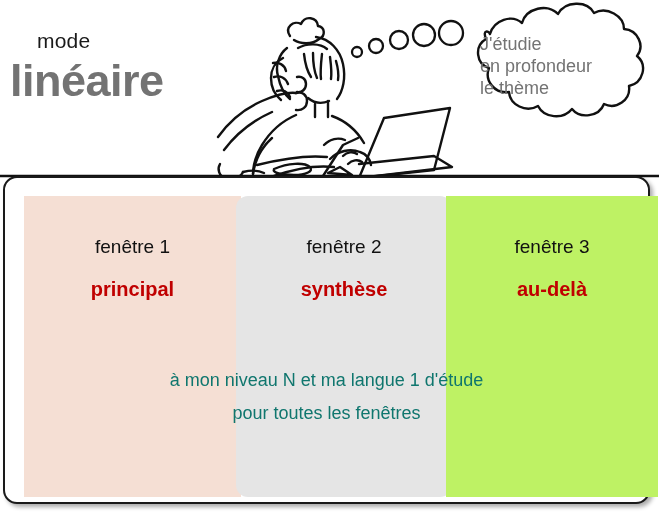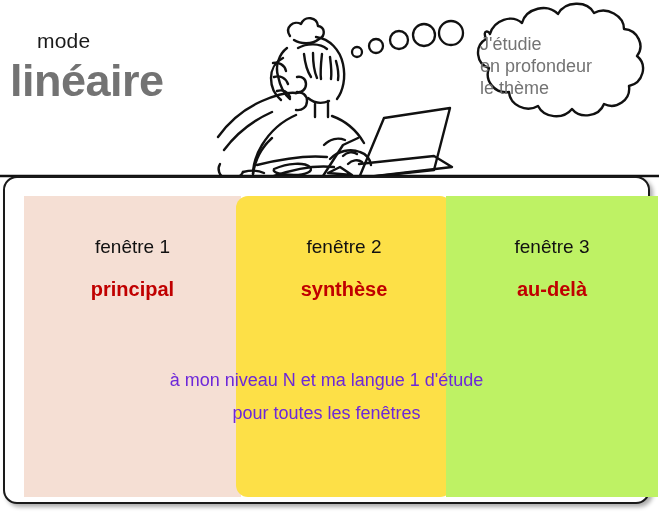--- a/index.html
+++ b/index.html
@@ -121,21 +121,21 @@
   }
 
   #footer-note {
     position: absolute;
     left: 0;
     right: 0;
     top: 186px;
     text-align: center;
     font-size: 18px;
     line-height: 33px;
-    color: #6d28d9;
+    color: #0f766e;
   }
   #footer-note div { white-space: nowrap; }
 
   svg { display: block; overflow: visible; }
 </style>
 </head>
 <body>
 
 <div id="header-block">
   <div id="mode-label">mode</div>
@@ -239,21 +239,21 @@
   <div>le thème</div>
 </div>
 
 <div id="main-panel">
 
   <div class="window-col" id="col-1" style="background: rgb(245, 223, 212);">
     <div class="col-title">fenêtre 1</div>
     <div class="col-value">principal</div>
   </div>
 
-  <div class="window-col" id="col-2" style="background: #fde047; border-radius: 12px;">
+  <div class="window-col" id="col-2" style="background: #e5e5e5; border-radius: 12px;">
     <div class="col-title">fenêtre 2</div>
     <div class="col-value">synthèse</div>
   </div>
 
   <div class="window-col" id="col-3" style="background: #bef264;">
     <div class="col-title">fenêtre 3</div>
     <div class="col-value">au-delà</div>
   </div>
 
   <div id="footer-note">

